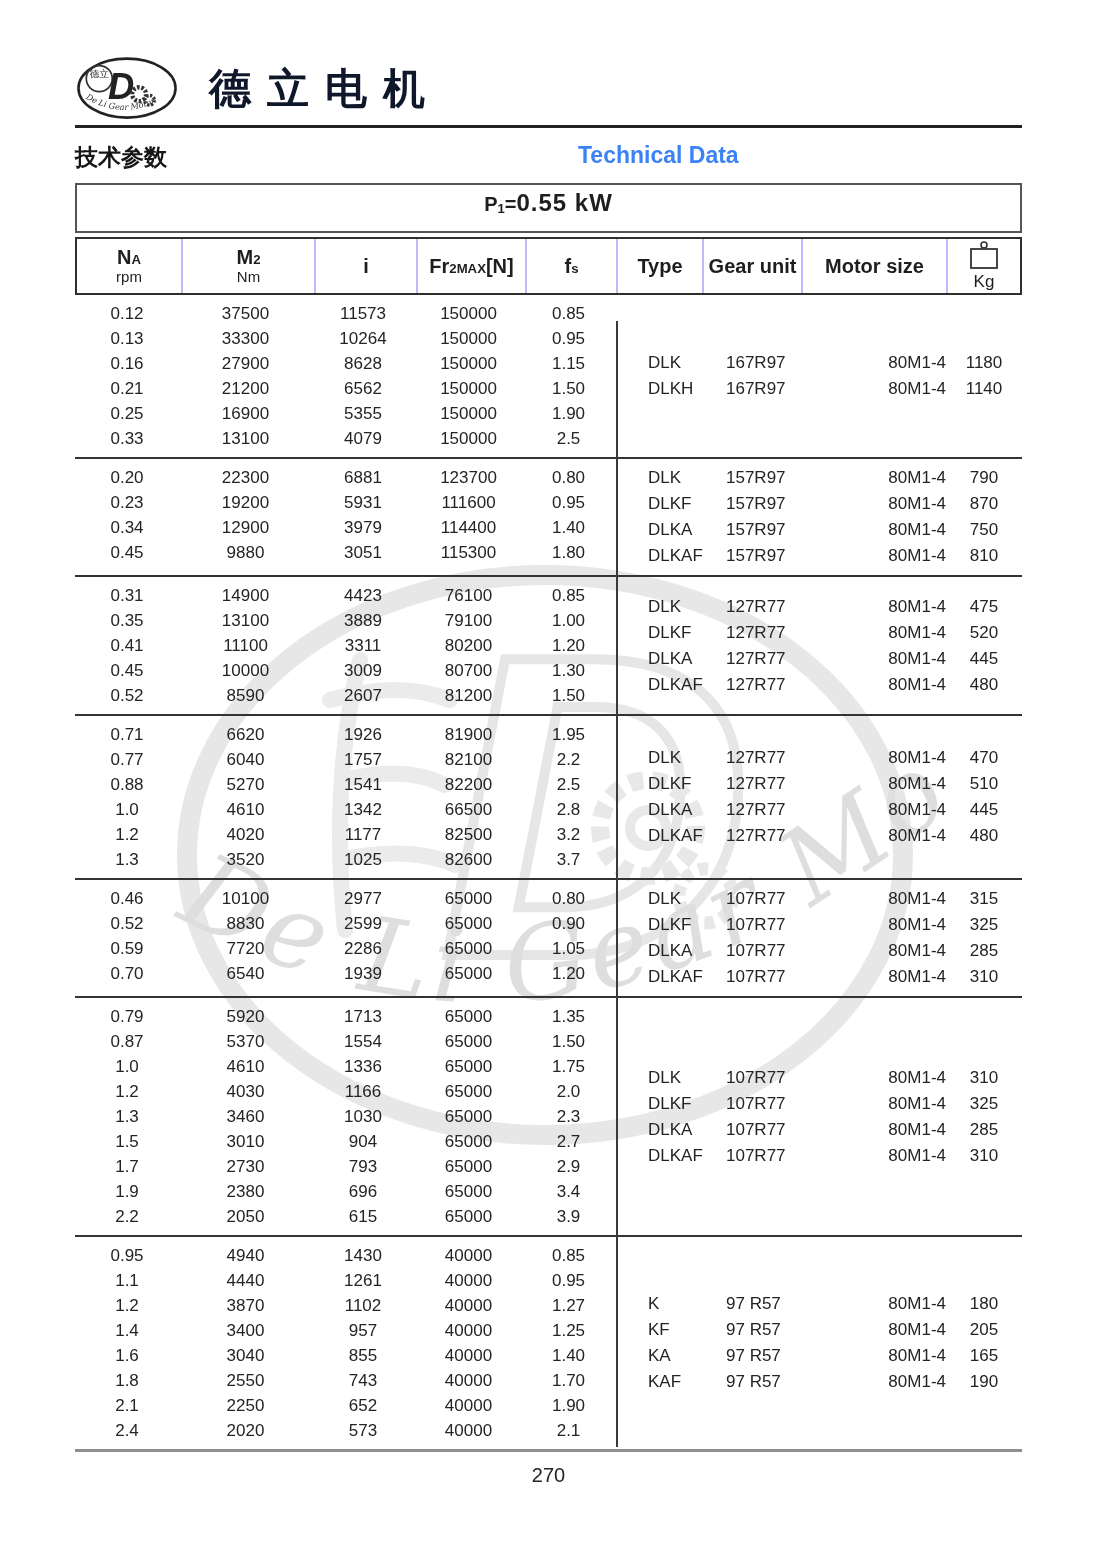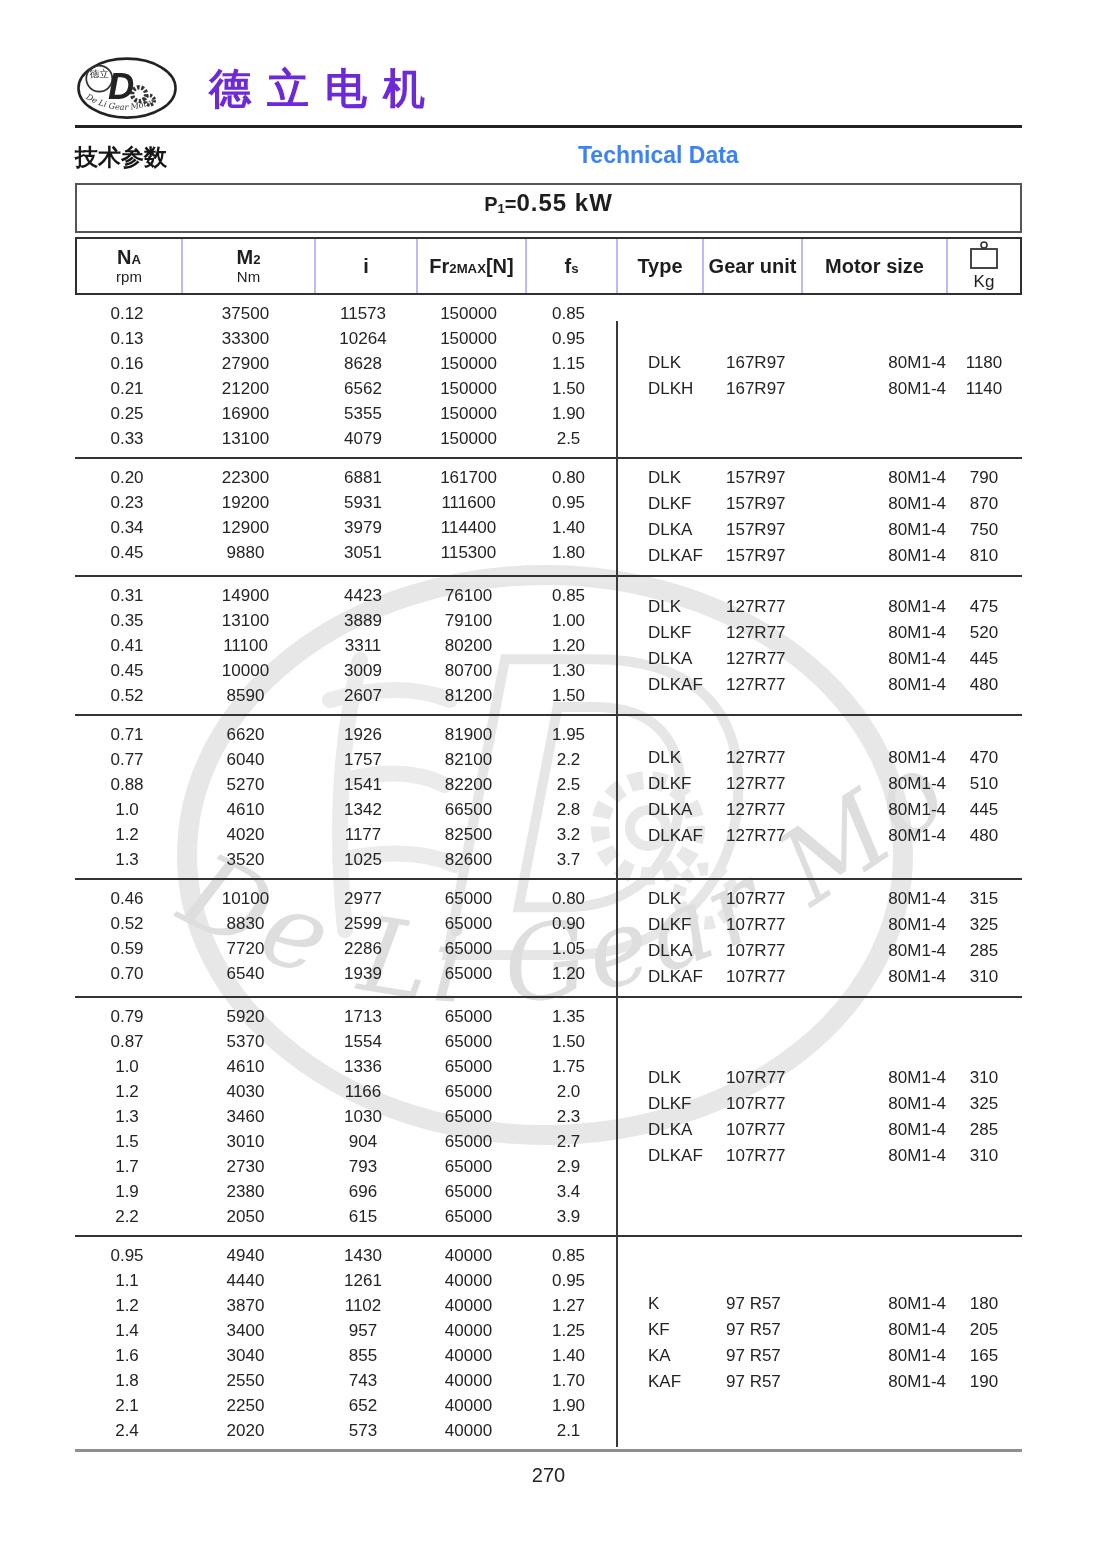--- a/index.html
+++ b/index.html
@@ -8,21 +8,21 @@
     position:relative; width:1100px; height:1555px; background:#ffffff;
     font-family:"Liberation Sans", sans-serif; color:#1e1e1e; overflow:hidden;
   }
   .watermark { position:absolute; left:0; top:0; width:1100px; height:1555px; z-index:0; }
   .content { position:absolute; left:75px; top:0; width:947px; z-index:1; }
 
   
   .brand-row { margin-top:53px; height:72px; display:flex; align-items:center; }
   .company-name {
     margin-left:30px; font-family:"DejaVu Serif", serif; font-weight:bold;
-    font-size:42px; letter-spacing:16px; color:#6d28d9;text-align:center;
+    font-size:42px; letter-spacing:16px; color:#0f172a;text-align:center;
   }
   .top-rule { height:3px; background:#222; margin-top:0; }
 
   .section-row { position:relative; height:55px; }
   .section-title-zh { position:absolute; left:0; top:14px; font-size:23px; font-weight:bold; color:#161616; }
   .section-title-en { position:absolute; left:503px; top:14px; font-size:23px; font-weight:bold; color:#3b82f6; }
 
   .power-box {
     height:50px; border:2px solid #555; display:flex; align-items:baseline;
     justify-content:center; padding-top:6px;
@@ -228,21 +228,21 @@
               <div class="vcell v-kg">1140</div>
             </div>
           </div>
         </div>
         <div class="block">
           <div class="block-rows">
             <div class="data-row">
               <div class="cell">0.20</div>
               <div class="cell">22300</div>
               <div class="cell">6881</div>
-              <div class="cell">161700</div>
+              <div class="cell">123700</div>
               <div class="cell">0.80</div>
             </div>
             <div class="data-row">
               <div class="cell">0.23</div>
               <div class="cell">19200</div>
               <div class="cell">5931</div>
               <div class="cell">111600</div>
               <div class="cell">0.95</div>
             </div>
             <div class="data-row">

